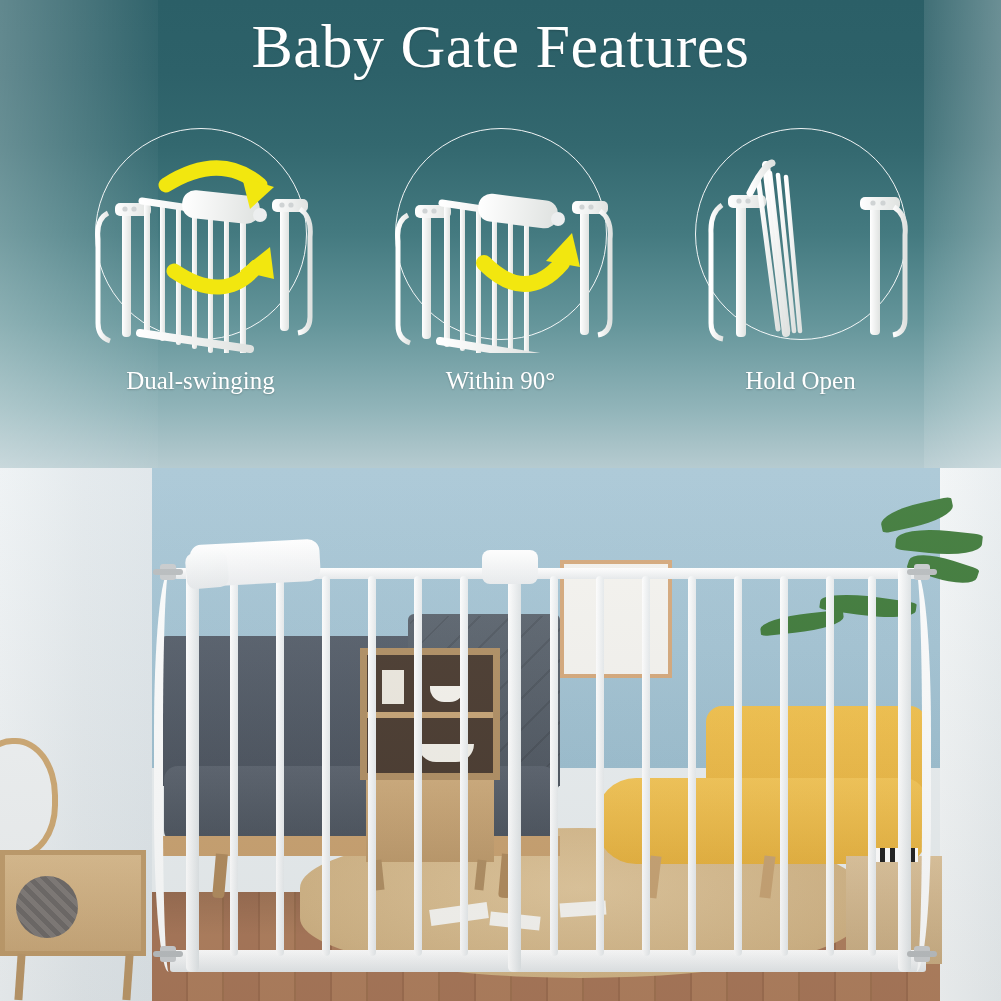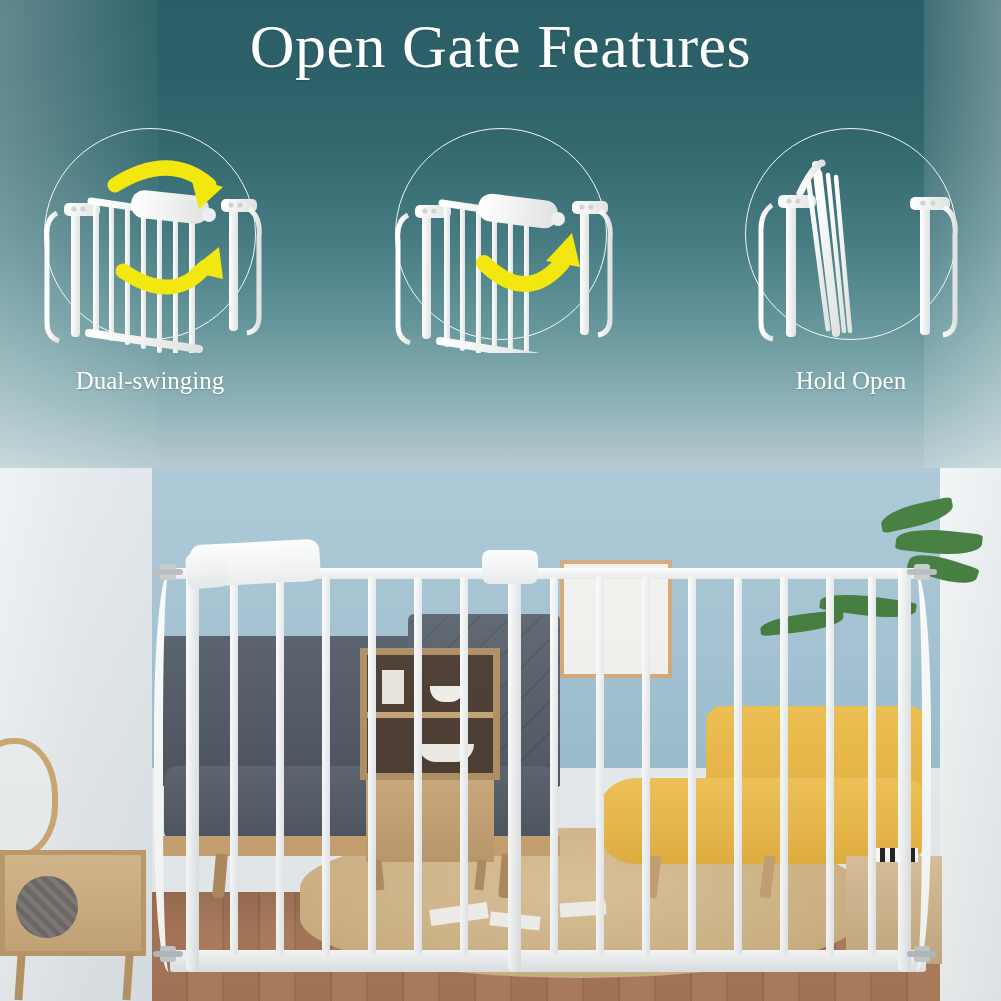--- a/index.html
+++ b/index.html
@@ -41,21 +41,21 @@
     position:absolute;left:0;top:8px;width:1001px;
     text-align:center;color:#ffffff;
     font-size:62px;line-height:76px;letter-spacing:.5px;
     font-family:"Liberation Serif", serif;
     text-shadow:0 1px 2px rgba(0,0,0,.18);
   }
 
   
   .features{
     position:absolute;left:0;top:128px;width:1001px;height:330px;
-    display:flex;justify-content:space-between;align-items:flex-start;
+    display:flex;justify-content:center;align-items:flex-start;
   }
   .feature{width:300px;display:flex;flex-direction:column;align-items:center;}
   .circle{
     position:relative;width:210px;height:210px;border-radius:50%;
     border:1.4px solid rgba(255,255,255,.92);
   }
   .circle .art{position:absolute;left:-22px;top:14px;width:254px;height:210px;}
   .caption{
     margin-top:26px;text-align:center;color:#fff;
     font-size:25px;line-height:29px;
@@ -179,21 +179,21 @@
 </style>
 </head>
 <body>
 
 <div id="page">
 
   <div class="top-panel"></div>
   <div class="band-left"></div>
   <div class="band-right"></div>
 
-  <div class="title">Open Gate Features</div>
+  <div class="title">Baby Gate Features</div>
 
   <div class="features">
 
     <div class="feature">
       <div class="circle">
         <svg class="art" viewBox="0 0 254 210">
           <defs>
             <linearGradient id="wm" x1="0" y1="0" x2="1" y2="0">
               <stop offset="0" stop-color="#ffffff"></stop>
                 <stop offset="1" stop-color="#dfe2e0"></stop>
@@ -273,20 +273,21 @@
           <path d="M226,68 q12,8 10,28 l0,80 q0,14 -12,16" fill="none" stroke="url(#wm)" stroke-width="5"></path>
           <path d="M38,192 L236,192" stroke="url(#wm)" stroke-width="11" stroke-linecap="round"></path>
 
           <g>
             <path d="M110,120 Q152,162 188,120" fill="none" stroke="#f2e70f" stroke-width="16" stroke-linecap="round"></path>
             <path d="M172,118 L198,90 L206,124 Z" fill="#f2e70f"></path>
           </g>
         </svg>
       </div>
       <div class="caption">
+        <div>Within 90°</div>
       </div>
     </div>
 
     <div class="feature">
       <div class="circle">
         <svg class="art" viewBox="0 0 254 210">
           <path d="M48,62 q-12,8 -11,28 l0,90 q0,14 12,16" fill="none" stroke="url(#wm)" stroke-width="5"></path>
           <rect x="62" y="58" width="10" height="136" rx="4" fill="url(#wm)"></rect>
           <rect x="54" y="52" width="38" height="13" rx="5" fill="url(#wm)"></rect>
           <circle cx="65" cy="58" r="2.6" fill="#cfd3d4"></circle>

